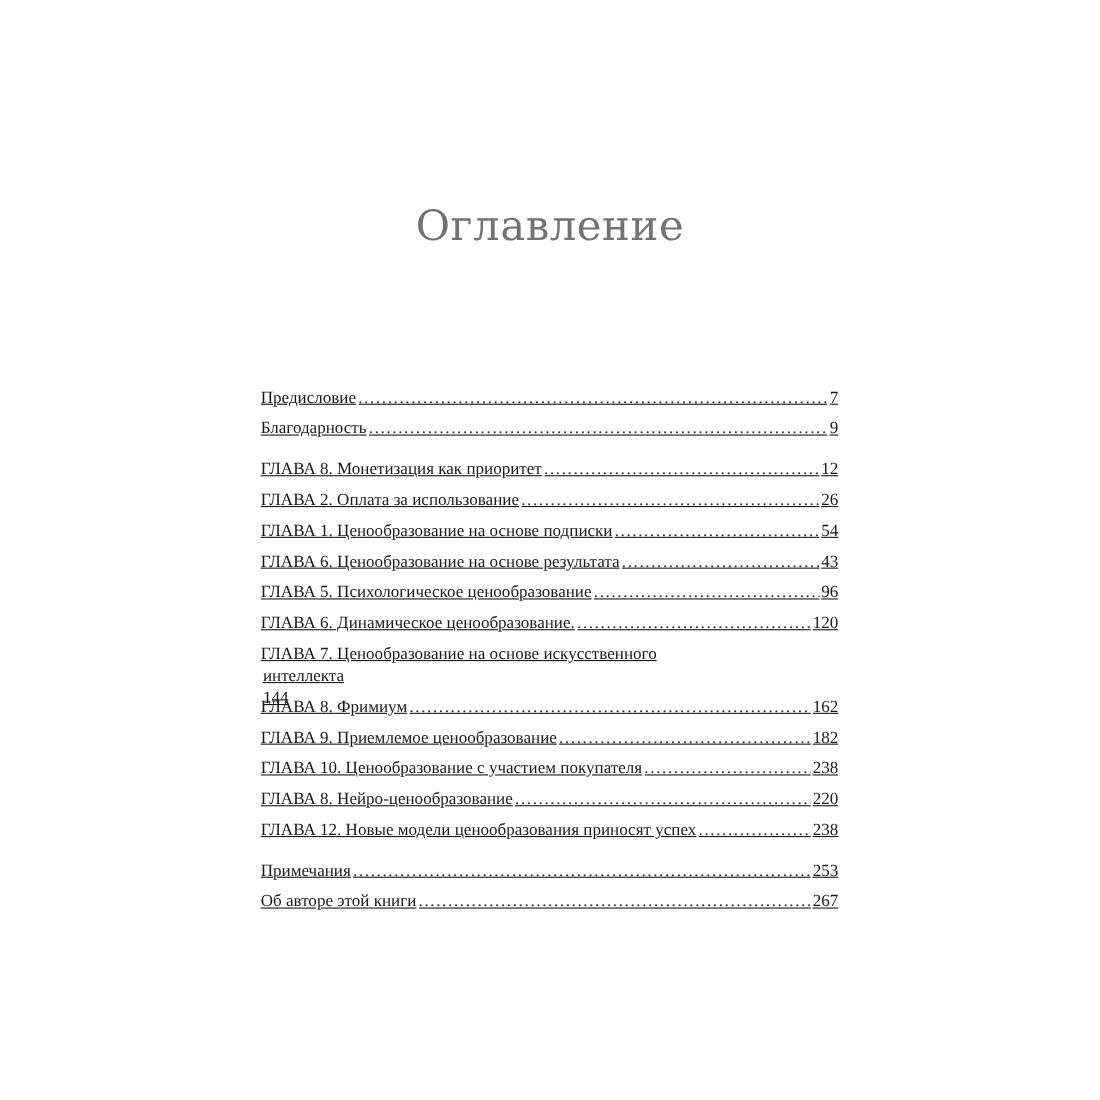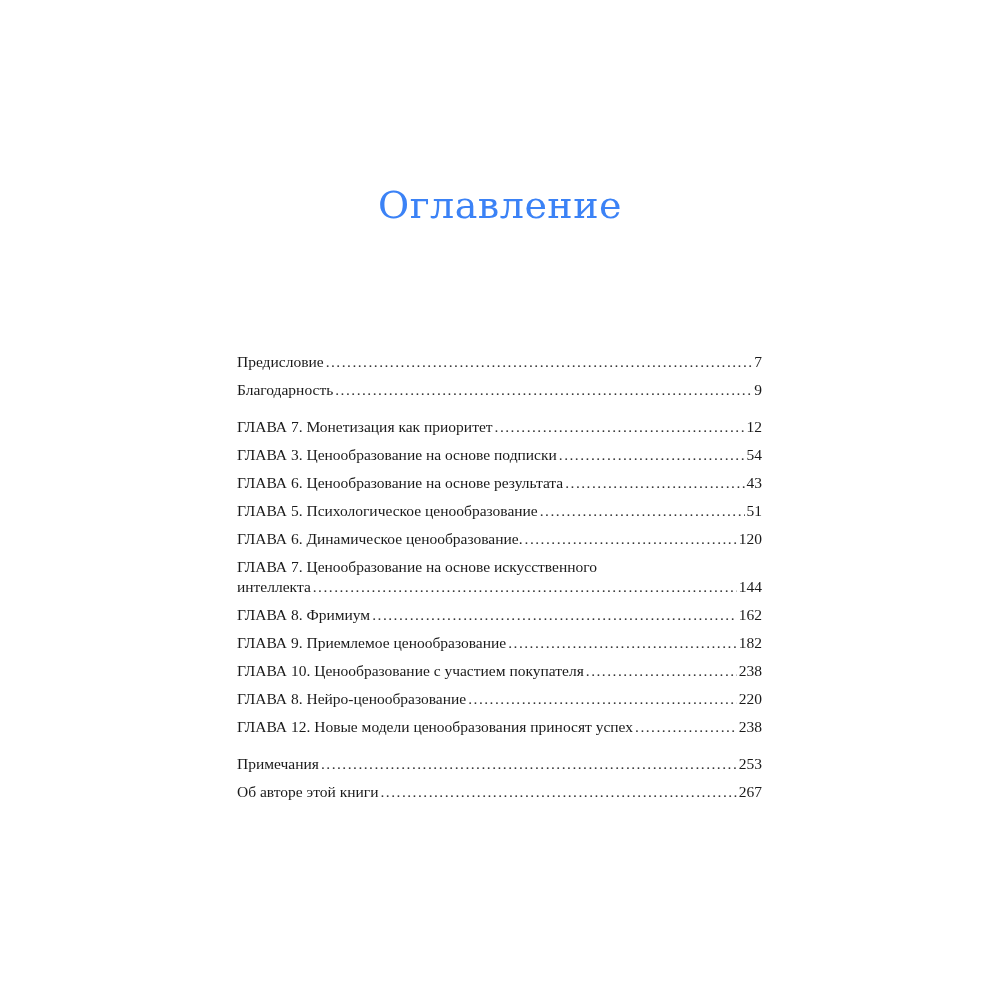--- a/index.html
+++ b/index.html
@@ -17,30 +17,31 @@
   .title {
     position: absolute;
     top: 158px;
     left: 0;
     width: 1000px;
     text-align: center;
     font-family: "DejaVu Serif", serif;
     font-size: 38px;
     font-weight: normal;
     letter-spacing: 0.5px;
-    color: #3b82f6;
+    color: #737373;
   }
   .toc {
     position: absolute;
     left: 237px;
     width: 525px;
     top: 348px;
     font-family: "Liberation Serif", serif;
     font-size: 15.5px;
     color: #1a1a1a;
+    text-decoration: underline;
   }
   .entry {
     display: flex;
     align-items: baseline;
     height: 28px;
     line-height: 28px;
     white-space: nowrap;
   }
   .entry.gap-before { margin-top: 9px; }
   .entry .label { flex: 0 0 auto; }
@@ -60,20 +61,21 @@
     line-height: 20px;
     margin-top: 4px;
     margin-bottom: 4px;
   }
   .entry-multi .first-line {
     white-space: nowrap;
   }
   .entry-multi .entry {
     height: 20px;
     line-height: 20px;
+    flex-direction: column;
   }
 </style>
 </head>
 <body>
 
 <h1 class="title">Оглавление</h1>
 
 <div class="toc">
 
   <div class="entry">
@@ -81,38 +83,43 @@
     <span class="leader"></span>
     <span class="page">7</span>
   </div>
   <div class="entry">
     <span class="label">Благодарность</span>
     <span class="leader"></span>
     <span class="page">9</span>
   </div>
 
   <div class="entry gap-before">
-    <span class="label">ГЛАВА 7. Монетизация как приоритет</span>
+    <span class="label">ГЛАВА 8. Монетизация как приоритет</span>
     <span class="leader"></span>
     <span class="page">12</span>
   </div>
   <div class="entry">
-    <span class="label">ГЛАВА 3. Ценообразование на основе подписки</span>
+    <span class="label">ГЛАВА 2. Оплата за использование</span>
+    <span class="leader"></span>
+    <span class="page">26</span>
+  </div>
+  <div class="entry">
+    <span class="label">ГЛАВА 1. Ценообразование на основе подписки</span>
     <span class="leader"></span>
     <span class="page">54</span>
   </div>
   <div class="entry">
     <span class="label">ГЛАВА 6. Ценообразование на основе результата</span>
     <span class="leader"></span>
     <span class="page">43</span>
   </div>
   <div class="entry">
     <span class="label">ГЛАВА 5. Психологическое ценообразование</span>
     <span class="leader"></span>
-    <span class="page">51</span>
+    <span class="page">96</span>
   </div>
   <div class="entry">
     <span class="label">ГЛАВА 6. Динамическое ценообразование.</span>
     <span class="leader"></span>
     <span class="page">120</span>
   </div>
 
   <div class="entry-multi">
     <div class="first-line">ГЛАВА 7. Ценообразование на основе искусственного</div>
     <div class="entry">

